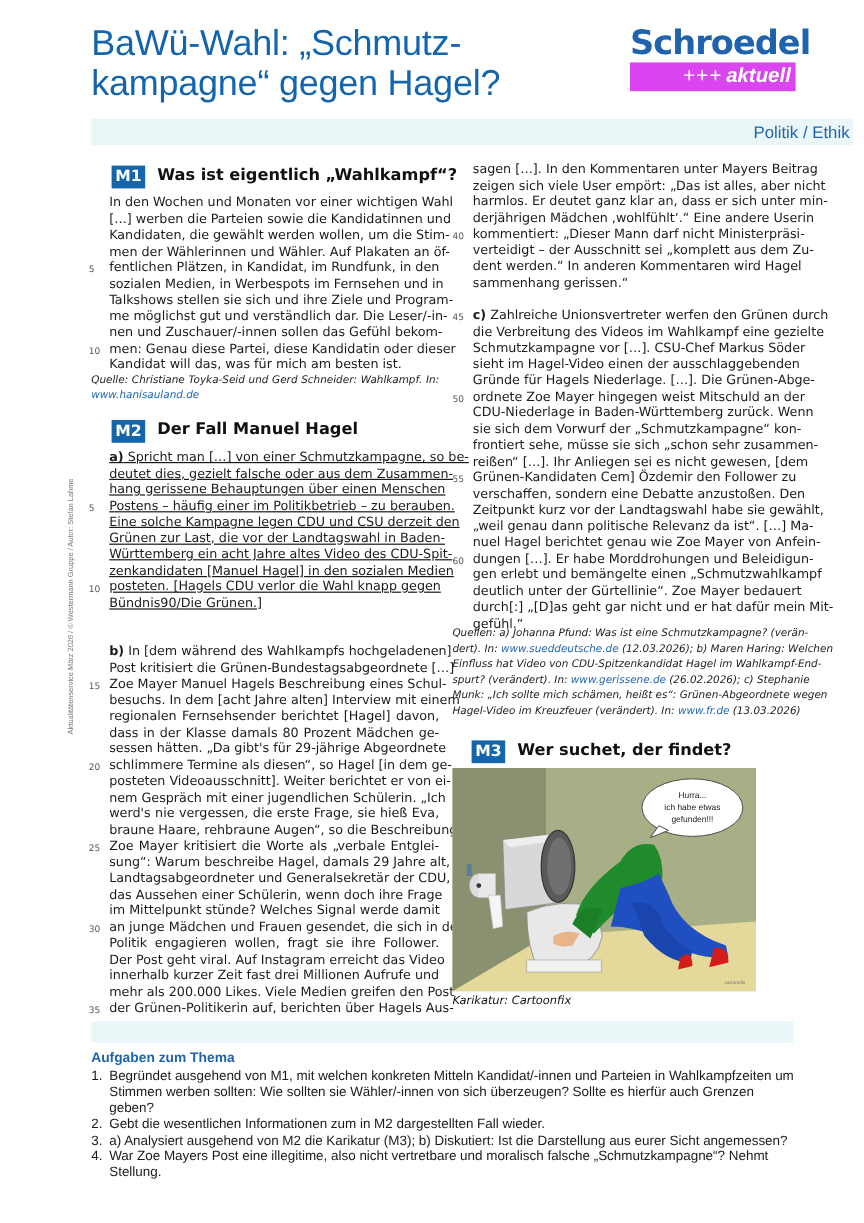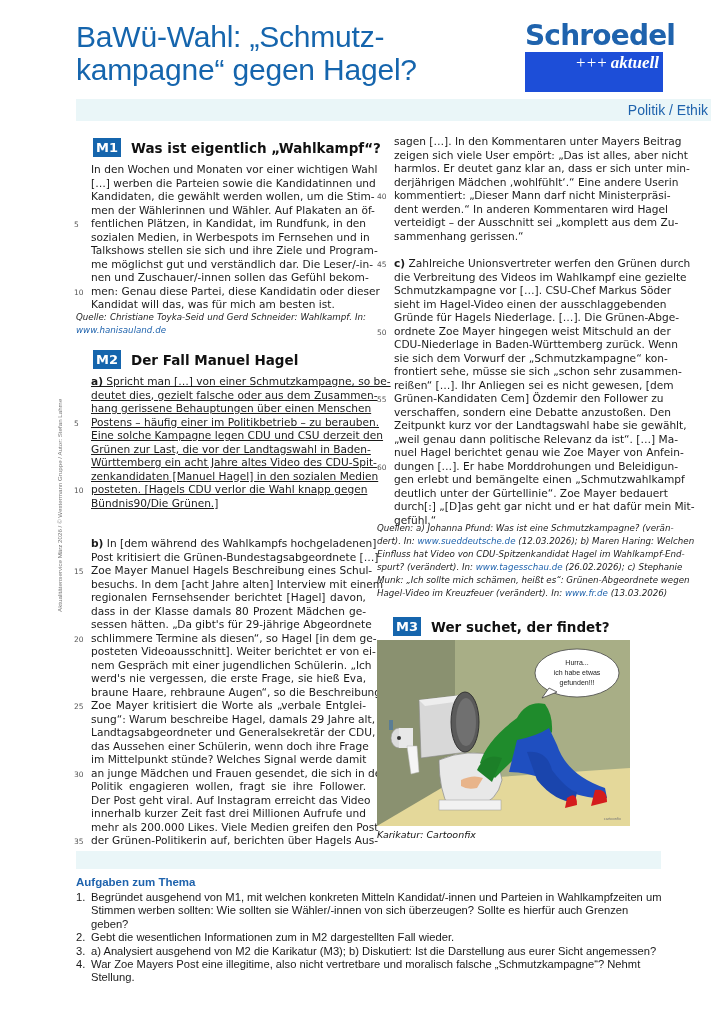--- a/index.html
+++ b/index.html
@@ -2,33 +2,33 @@
 <html><head>
 <meta charset="utf-8">
 <style>
   * { box-sizing: border-box; margin: 0; padding: 0; }
   html, body { width: 720px; height: 1019px; background: #ffffff; overflow: hidden; }
   body { position: relative; font-family: "DejaVu Sans", sans-serif; color: #1a1a1a; }
 
   .title { position: absolute; left: 76px; top: 20px; width: 420px; color: #1565ad; font-family: "Liberation Sans", sans-serif; font-size: 30px; line-height: 33px; letter-spacing: -0.2px; }
   .logo { position: absolute; left: 525px; top: 22px; width: 138px; }
   .logo-top { color: #1f63ad; font-family: "DejaVu Sans", sans-serif; font-weight: bold; font-size: 28px; line-height: 28px; letter-spacing: -0.8px; text-align: right; }
-  .logo-bar { margin-top: 2px; background: #1d4ed8; color: #fff; font-family: Liberation Serif, serif; font-size: 17px; font-style: italic; font-weight: bold; text-align: right; padding: 0 4px 0 0; height: 40px; line-height: 22px; }
+  .logo-bar { margin-top: 2px; background: #d946ef; color: #fff; font-family: Liberation Sans, sans-serif; font-size: 17px; font-style: italic; font-weight: bold; text-align: right; padding: 0 4px 0 0; height: 24px; line-height: 22px; }
   .logo-bar .plus { font-weight: normal; font-style: normal; letter-spacing: 1px; margin-right: 3px; }
 
   .subject-band { position: absolute; left: 76px; top: 99px; width: 635px; height: 22px; background: #eaf6f8; }
   .subject { position: absolute; right: 3px; top: 3px; color: #1f63ad; font-family: "Liberation Sans", sans-serif; font-size: 14px; }
 
   .side-text { position: absolute; left: 56px; top: 612px; transform: rotate(-90deg); transform-origin: left top; font-size: 6.2px; color: #777; white-space: nowrap; font-family: "Liberation Sans", sans-serif; }
 
   .col { position: absolute; font-size: 10.6px; line-height: 13.5px; }
   .col-left { left: 91px; top: 163px; width: 275px; }
   .col-right { left: 394px; top: 135px; width: 268px; }
 
-  .mhead { position: absolute; display: flex; align-items: center; padding-left: 16px; }
+  .mhead { position: absolute; display: flex; align-items: flex-start; padding-left: 16px; }
   .mbox { background: #1565ad; color: #fff; font-weight: bold; font-size: 13px; width: 28px; height: 19px; line-height: 19px; text-align: center; margin-right: 10px; font-family: "DejaVu Sans", sans-serif; }
   .mtitle { font-weight: bold; font-size: 13.5px; color: #111; font-family: "DejaVu Sans", sans-serif; }
   .line { display: block; position: relative; white-space: nowrap; text-align: justify; text-align-last: justify; }
   .line.last { text-align-last: left; }
   .lnum { position: absolute; left: -17px; font-size: 7.5px; color: #555; top: 1px; }
   .label-b { font-weight: bold; }
 
   .source { position: absolute; font-style: italic; font-size: 8.7px; line-height: 13px; color: #222; }
   .link { color: #1f63ad; }
 
@@ -123,22 +123,22 @@
     <span class="line"><span>mehr als 200.000 Likes. Viele Medien greifen den Post</span></span>
     <span class="line last"><span>der Grünen-Politikerin auf, berichten über Hagels Aus-</span><span class="lnum">35</span></span>
   </div>
 
 <div class="col col-right" id="m2rb-body">
     <span class="line"><span>sagen […]. In den Kommentaren unter Mayers Beitrag</span></span>
     <span class="line"><span>zeigen sich viele User empört: „Das ist alles, aber nicht</span></span>
     <span class="line"><span>harmlos. Er deutet ganz klar an, dass er sich unter min-</span></span>
     <span class="line"><span>derjährigen Mädchen ‚wohlfühlt‘.“ Eine andere Userin</span></span>
     <span class="line"><span>kommentiert: „Dieser Mann darf nicht Ministerpräsi-</span><span class="lnum">40</span></span>
+    <span class="line"><span>verteidigt – der Ausschnitt sei „komplett aus dem Zu-</span></span>
     <span class="line"><span>dent werden.“ In anderen Kommentaren wird Hagel</span></span>
-    <span class="line"><span>verteidigt – der Ausschnitt sei „komplett aus dem Zu-</span></span>
     <span class="line last"><span>sammenhang gerissen.“</span></span>
   </div>
 <div class="col col-right" style="top:257px;" id="m2c-body">
     <span class="line"><span class="label-b">c)</span><span> Zahlreiche Unionsvertreter werfen den Grünen durch</span><span class="lnum">45</span></span>
     <span class="line"><span>die Verbreitung des Videos im Wahlkampf eine gezielte</span></span>
     <span class="line"><span>Schmutzkampagne vor […]. CSU-Chef Markus Söder</span></span>
     <span class="line"><span>sieht im Hagel-Video einen der ausschlaggebenden</span></span>
     <span class="line"><span>Gründe für Hagels Niederlage. […]. Die Grünen-Abge-</span></span>
     <span class="line"><span>ordnete Zoe Mayer hingegen weist Mitschuld an der</span><span class="lnum">50</span></span>
     <span class="line"><span>CDU-Niederlage in Baden-Württemberg zurück. Wenn</span></span>
@@ -154,21 +154,21 @@
     <span class="line"><span>gen erlebt und bemängelte einen „Schmutzwahlkampf</span></span>
     <span class="line"><span>deutlich unter der Gürtellinie“. Zoe Mayer bedauert</span></span>
     <span class="line"><span>durch[:] „[D]as geht gar nicht und er hat dafür mein Mit-</span></span>
     <span class="line last"><span>gefühl.“</span></span>
   </div>
 
 <div class="source" style="left:377px; top:522px; width:285px; text-align:justify;">
   <div class="line">Quellen: a) Johanna Pfund: Was ist eine Schmutzkampagne? (verän-</div>
   <div class="line"><span>dert). In: </span><a class="link">www.sueddeutsche.de</a><span> (12.03.2026); b) Maren Haring: Welchen</span></div>
   <div class="line">Einfluss hat Video von CDU-Spitzenkandidat Hagel im Wahlkampf-End-</div>
-  <div class="line"><span>spurt? (verändert). In: </span><a class="link">www.tagesschau.de</a><span> (26.02.2026); c) Stephanie</span></div>
+  <div class="line"><span>spurt? (verändert). In: </span><a class="link">www.gerissene.de</a><span> (26.02.2026); c) Stephanie</span></div>
   <div class="line">Munk: „Ich sollte mich schämen, heißt es“: Grünen-Abgeordnete wegen</div>
   <div class="line last"><span>Hagel-Video im Kreuzfeuer (verändert). In: </span><a class="link">www.fr.de</a><span> (13.03.2026)</span></div>
 </div>
 
 <div class="mhead" style="left:377px; top:617px;">
   <span class="mbox">M3</span>
   <span class="mtitle">Wer suchet, der findet?</span>
 </div>
 
 <div class="cartoon">

